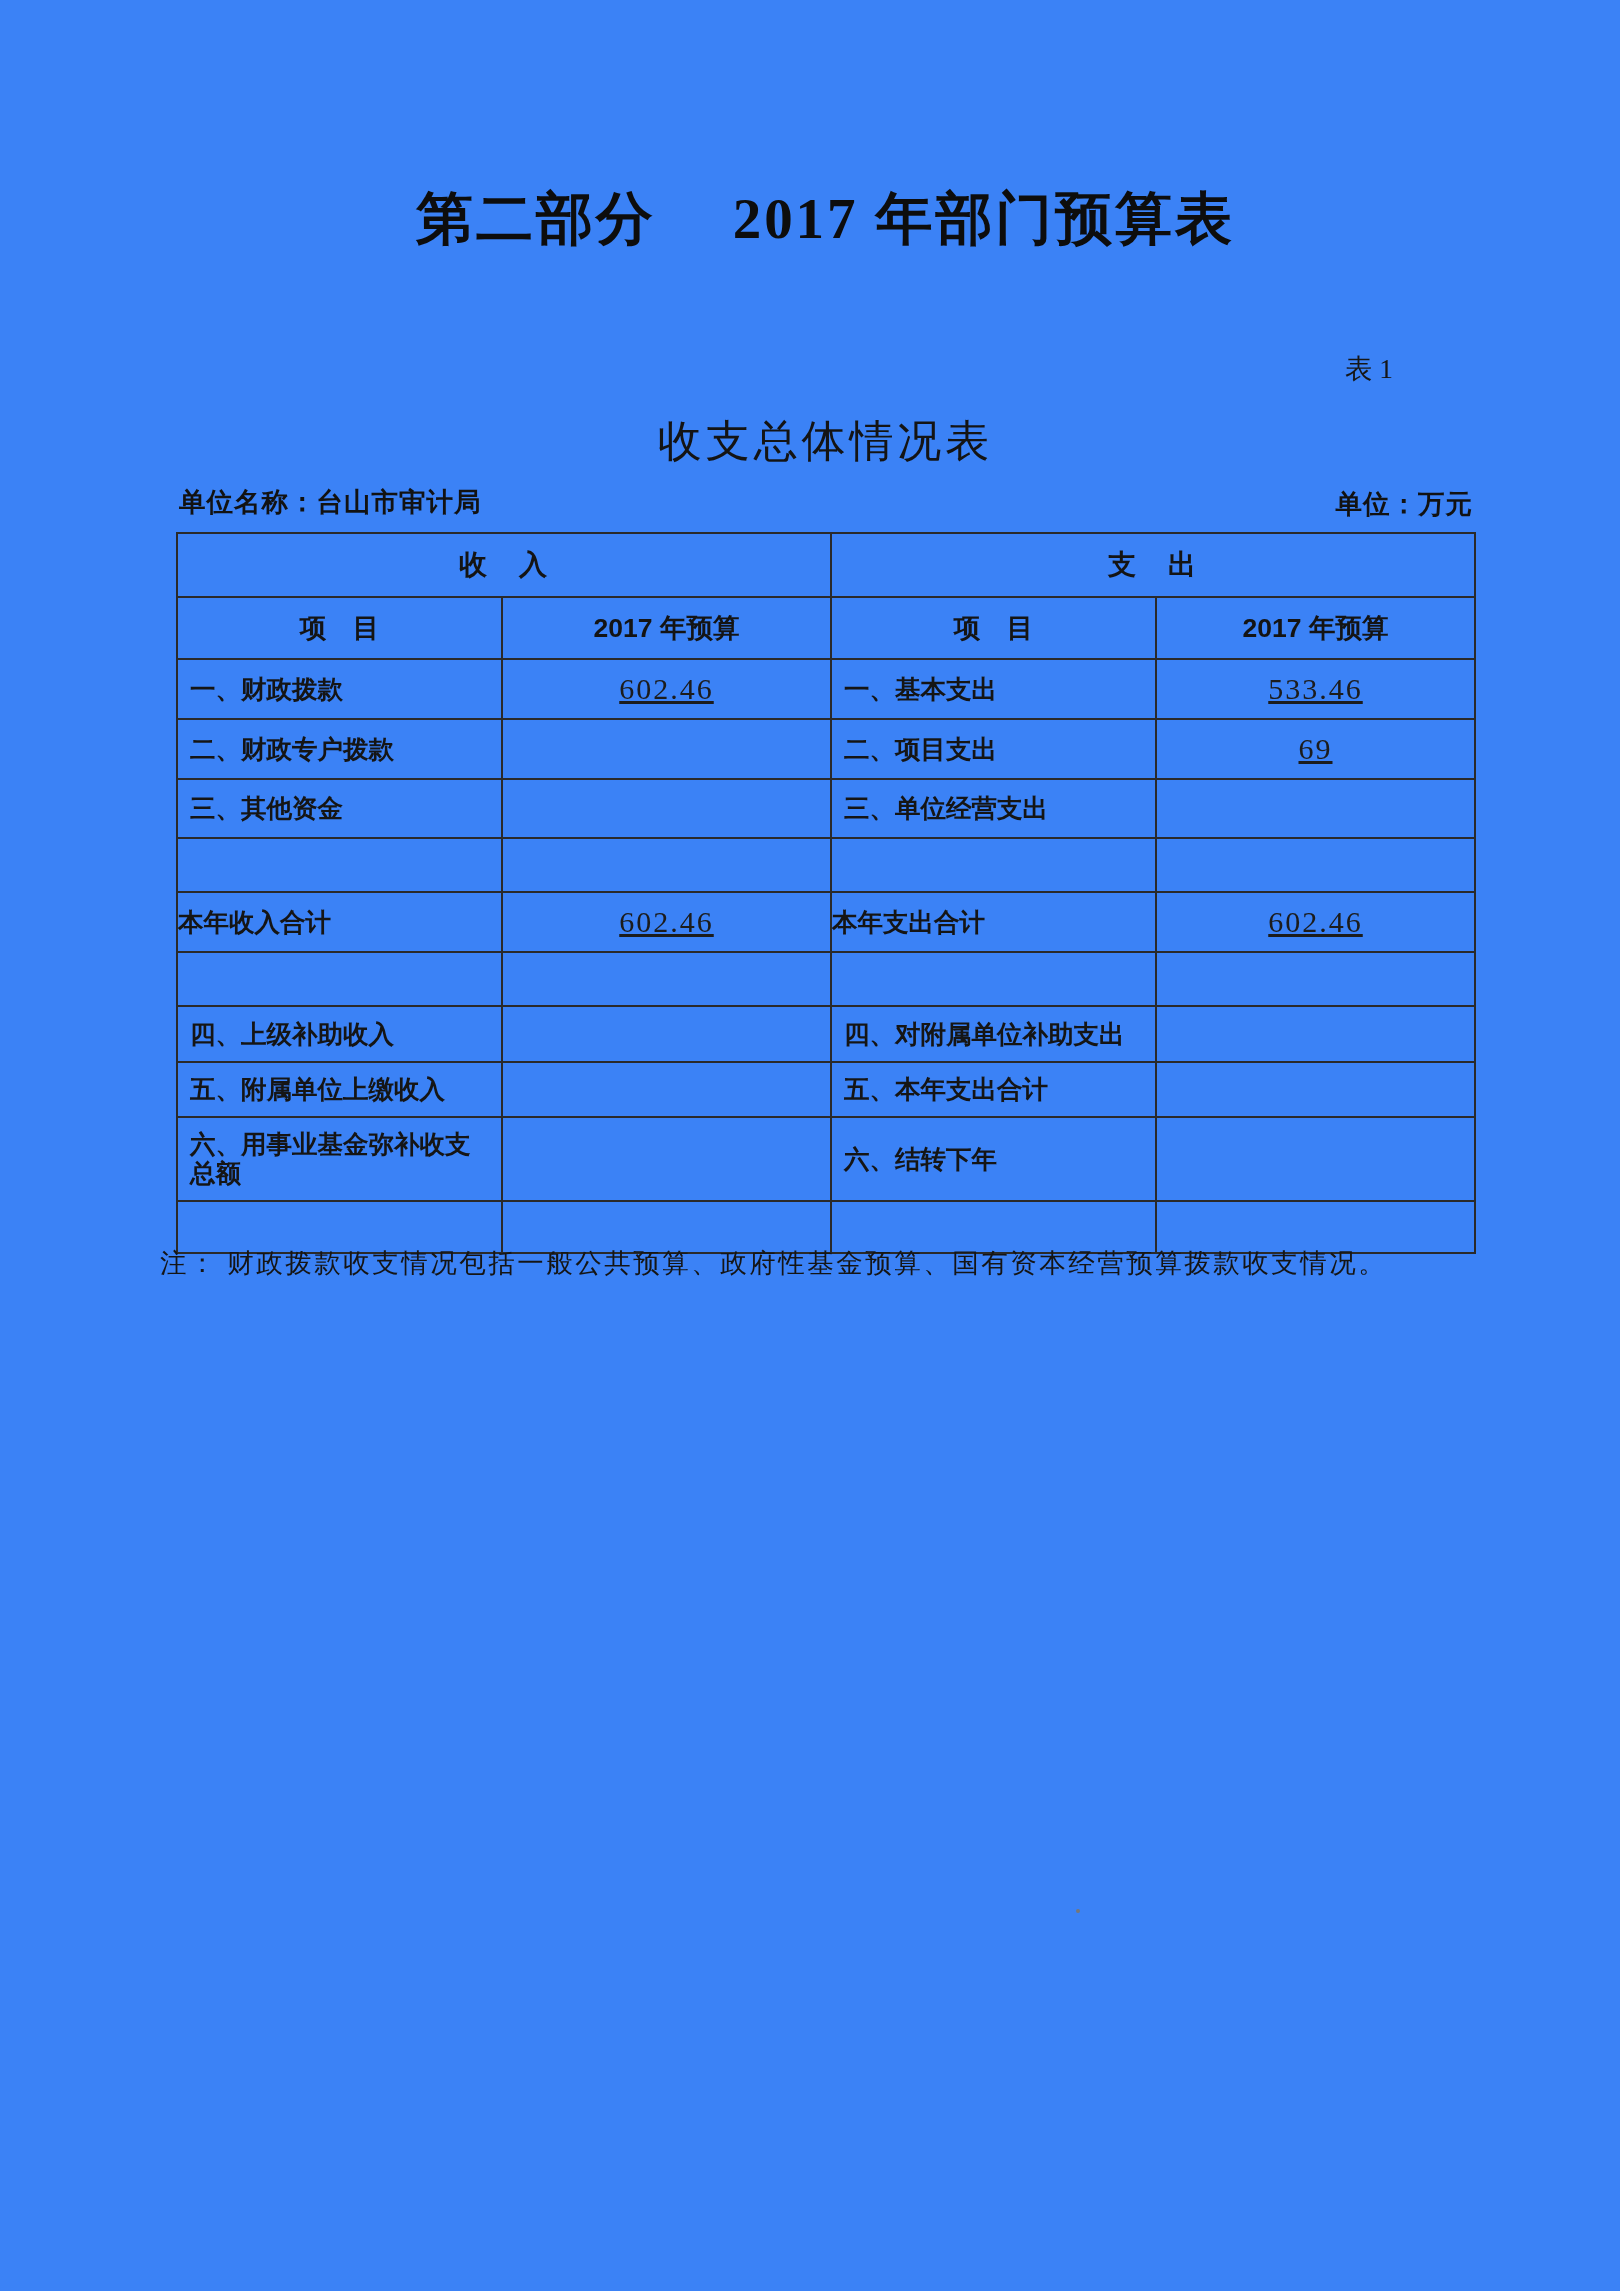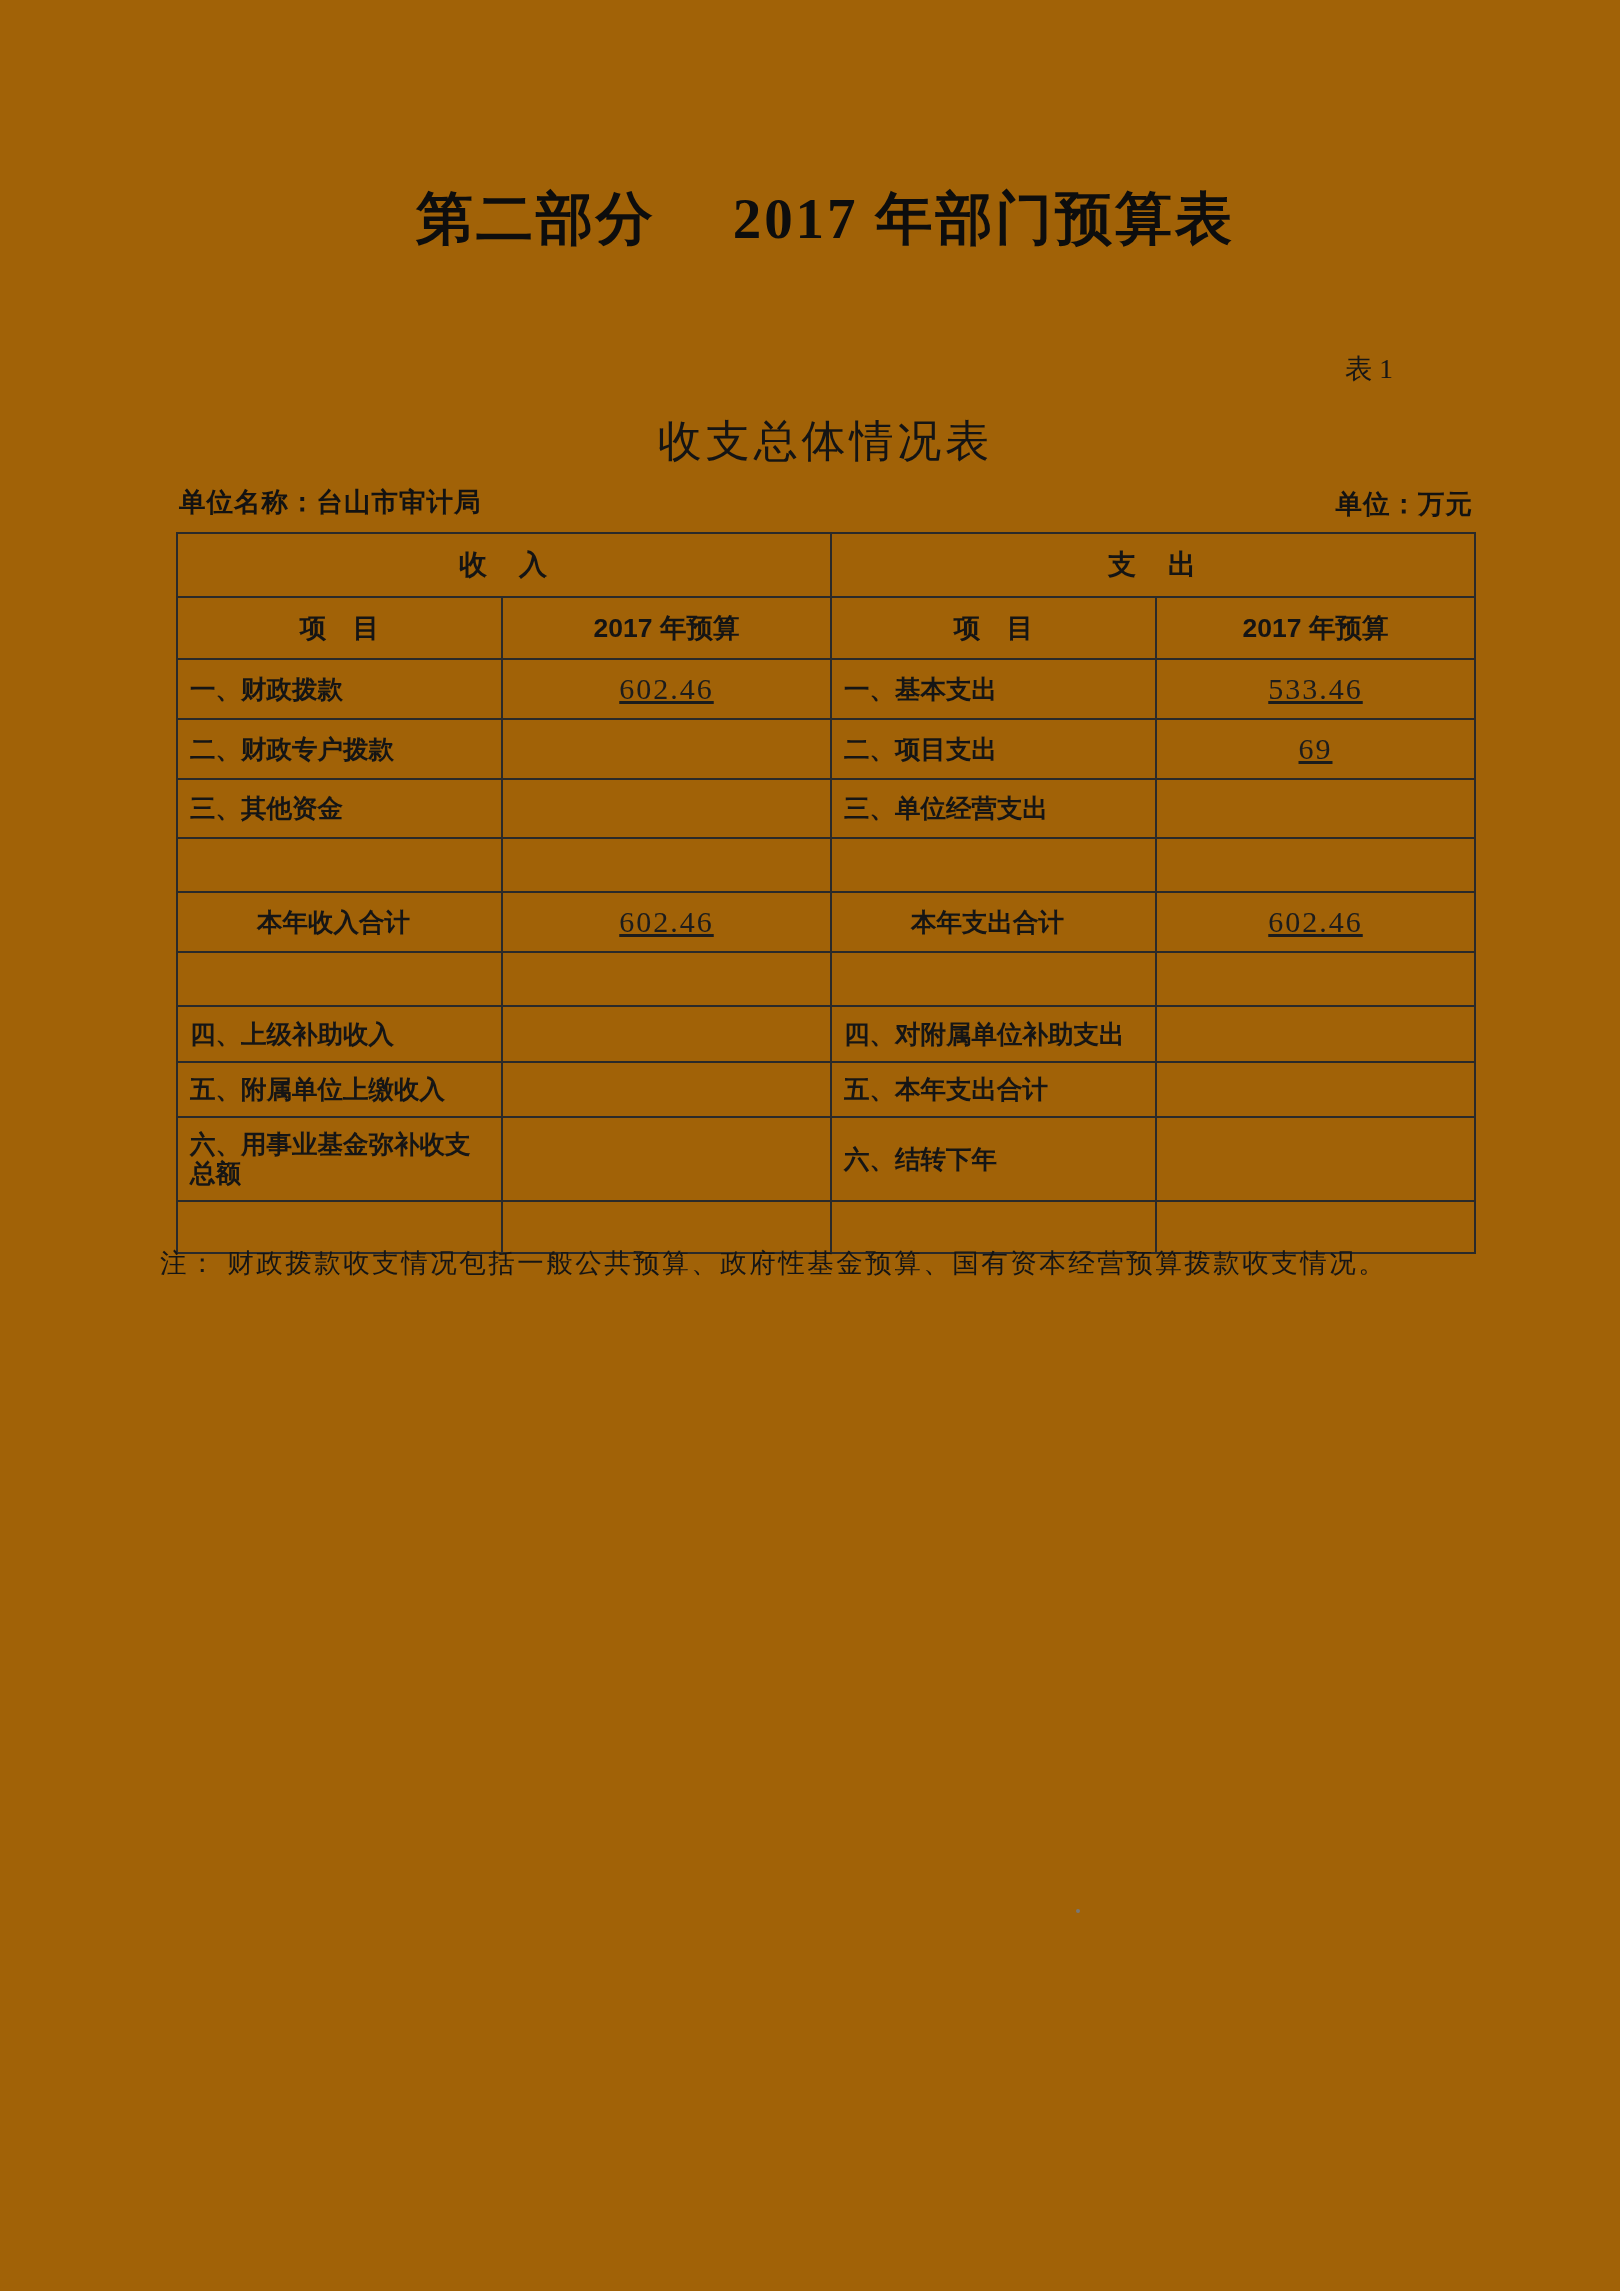--- a/index.html
+++ b/index.html
@@ -4,21 +4,21 @@
 <style>
   html, body {
     margin: 0;
     padding: 0;
     background: #ffffff;
   }
   .page {
     position: relative;
     width: 1620px;
     height: 2292px;
-    background: #a16207;
+    background: #3b82f6;
     font-family: "Liberation Sans", sans-serif;
     color: #111111;
     overflow: hidden;
   }
   .doc-title {
     position: absolute;
     left: 176px;
     top: 181px;
     width: 1299px;
     text-align: center;
@@ -106,21 +106,21 @@
   td.label {
     text-align: left;
     padding-left: 9.8px;
     padding-right: 5.9px;
     font-size: 25.5px;
     font-weight: 600;
     line-height: 29px;
     color: #151515;
   }
   td.label.center {
-    text-align: center;
+    text-align: left;
     padding-left: 0;
   }
   td.num {
     text-align: center;
     font-family: "Liberation Serif", serif;
     font-size: 30px;
     letter-spacing: 2px;
     color: #1c1c1c;
     text-decoration: underline;
   }

